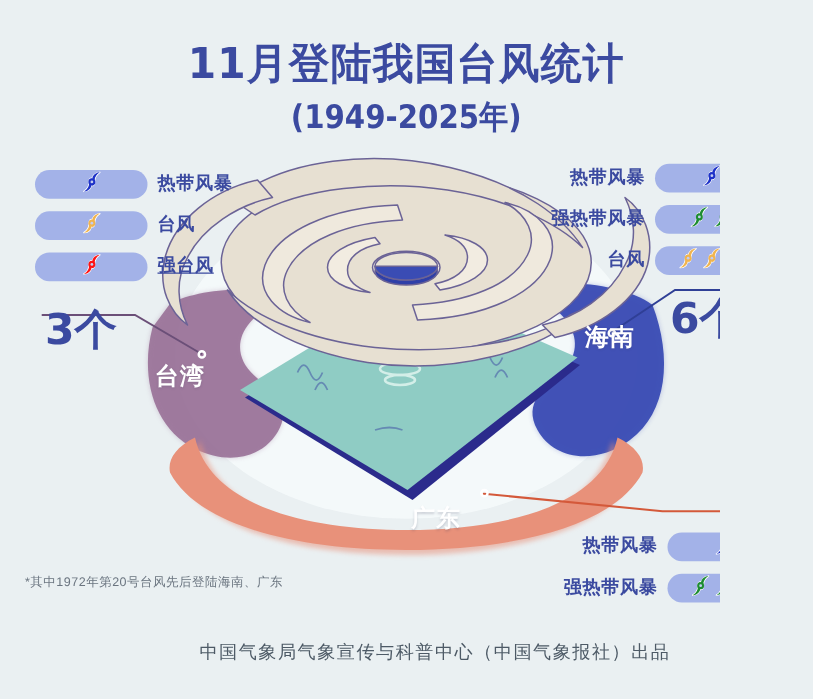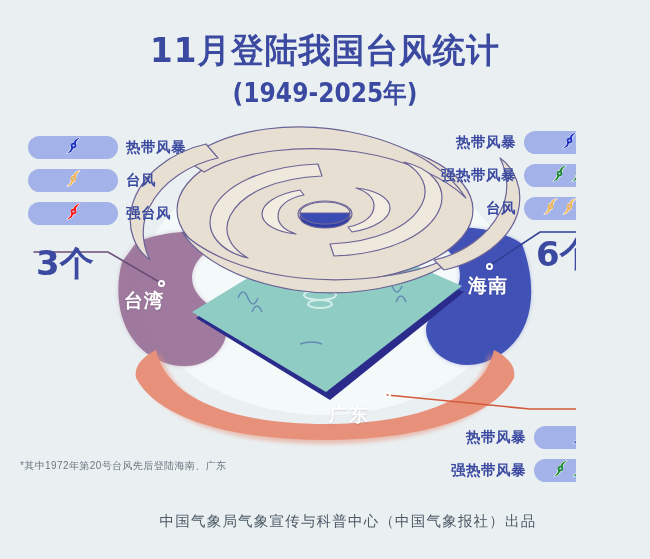--- a/index.html
+++ b/index.html
@@ -234,21 +234,21 @@
       <path d="M34 252 L 108 252 L 161 283" stroke="#6b4f78" stroke-width="1.6"></path>
       <path d="M616 232 L 540 232 L 489 266" stroke="#2f3f96" stroke-width="1.6"></path>
       <path d="M645 409 L 530 409 L 387 395" stroke="#d4593a" stroke-width="1.6"></path>
     </g>
   </svg>
 
   <div class="region-dot" style="left:158px; top:280px;"></div>
   <div class="region-label" style="left:124px; top:288px;">台湾</div>
 
   <div class="region-dot" style="left:486px; top:263px;"></div>
-  <div class="region-label" style="left:468px; top:273px;">海南</div>
+  <div class="region-label" style="left:468px; top:257px;">海南</div>
 
   <div class="region-dot" style="left:384px; top:391px;"></div>
   <div class="region-label" style="left:329px; top:402px;">广东</div>
 
   <div class="count-text" style="left:36px; top:241px;">3个</div>
   <div class="count-text" style="left:536px; top:232px;">6个</div>
 
   <div>
     <div class="pill" style="left:28px; top:136px; width:90px;">
 
@@ -292,21 +292,21 @@
               <path fill="#ff1414" d="M20 20 C 20 31 15 37 5 38 C 13 33 15 27 15 20 C 15 15 17 13 20 13 Z"></path>
             </g>
             <g fill="#ff1414">
               <path d="M20 20 C 20 9 25 3 35 2 C 27 7 25 13 25 20 C 25 25 23 27 20 27 Z"></path>
               <path d="M20 20 C 20 31 15 37 5 38 C 13 33 15 27 15 20 C 15 15 17 13 20 13 Z"></path>
               <circle cx="20" cy="20" r="6.5"></circle>
             </g>
             <circle cx="20" cy="20" r="2.6" fill="#c3cdf0"></circle>
           </svg></span>
       </div>
-    <div class="pill-label left-align" style="left:126px; top:202px;">强台风</div>
+    <div class="pill-label left-align" style="left:126px; top:202px;text-decoration:underline;">强台风</div>
   </div>
 
   <div>
     <div class="pill-label right-align" style="left:404px; top:131px; width:112px;">热带风暴</div>
     <div class="pill" style="left:524px; top:131px; width:90px;">
 
     <span class="ty-icon"><svg width="17" height="17" viewBox="0 0 40 40" xmlns="http://www.w3.org/2000/svg">
             <g stroke="#ffffff" stroke-width="2.6" stroke-linejoin="round" stroke-linecap="round">
               <path fill="#1e32c8" d="M20 20 C 20 9 25 3 35 2 C 27 7 25 13 25 20 C 25 25 23 27 20 27 Z"></path>
               <path fill="#1e32c8" d="M20 20 C 20 31 15 37 5 38 C 13 33 15 27 15 20 C 15 15 17 13 20 13 Z"></path>

